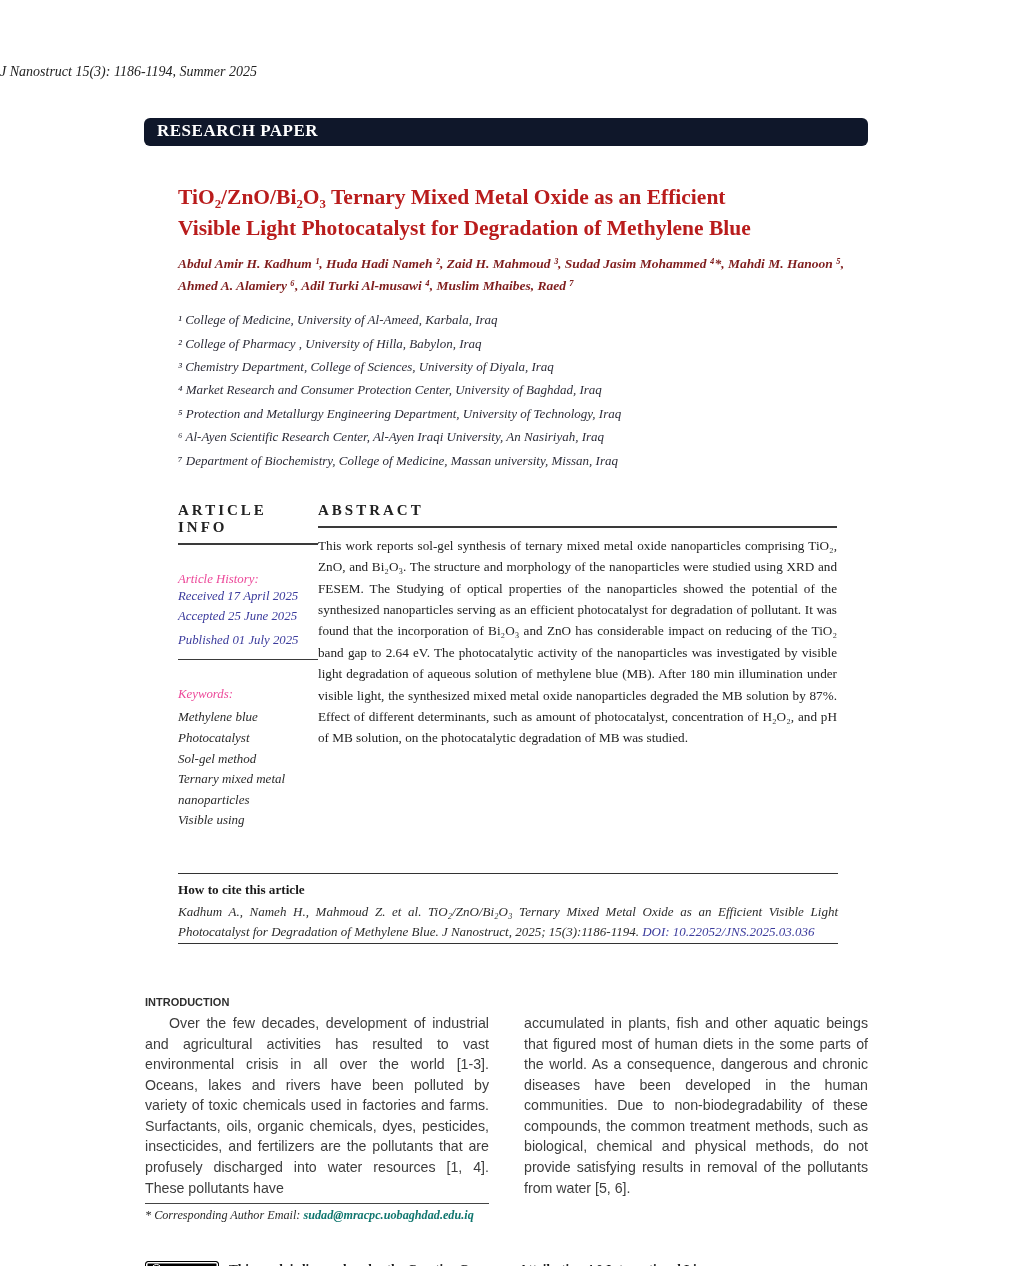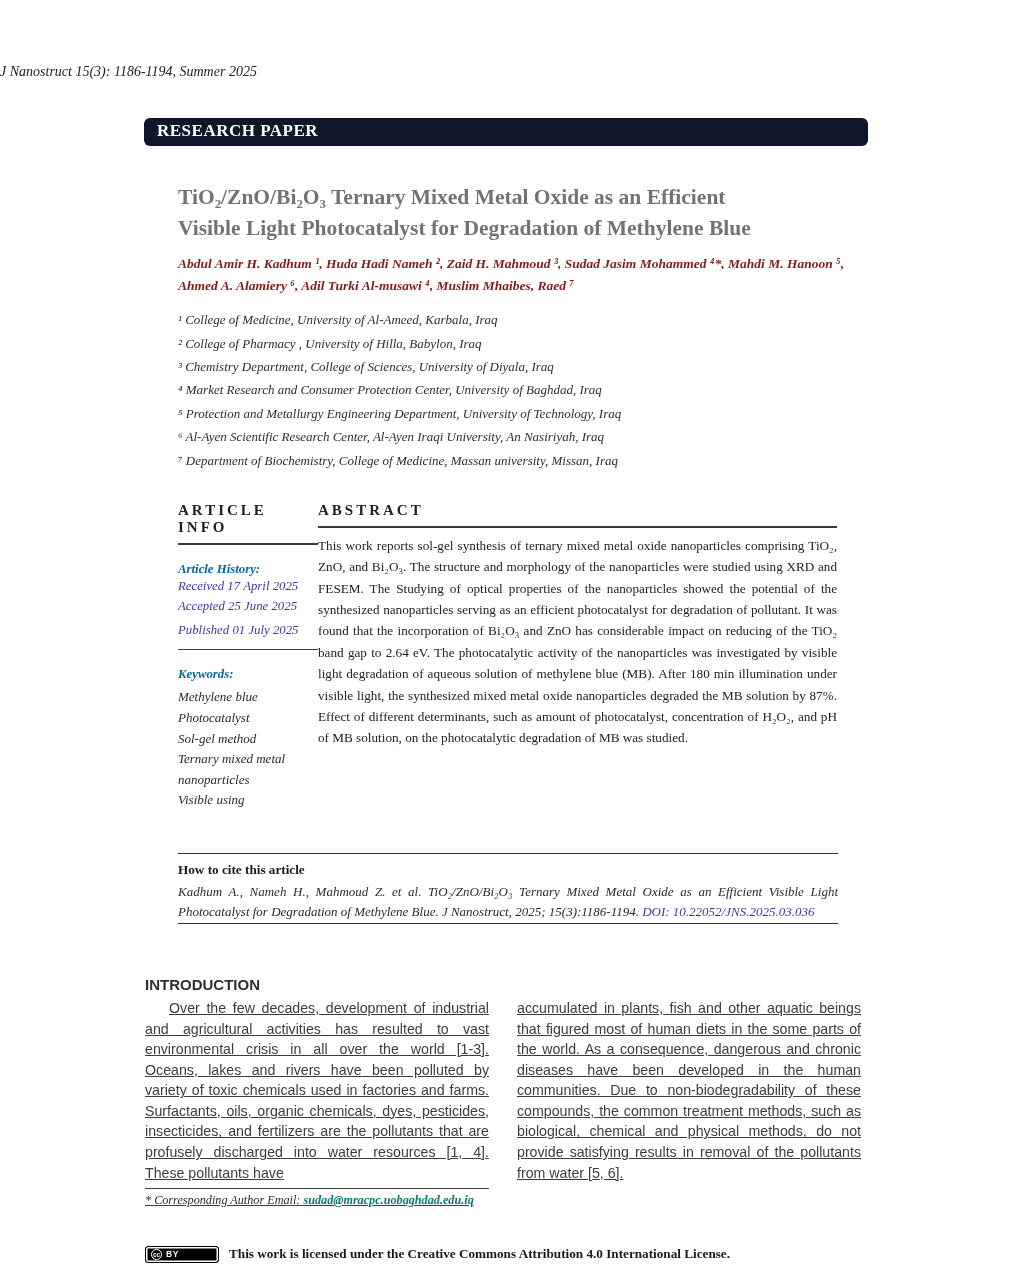--- a/index.html
+++ b/index.html
@@ -29,21 +29,21 @@
     font-weight: bold;
     font-size: 17px;
     letter-spacing: 0.5px;
     padding: 3px 13px 5px 13px;
   }
   .title-block {
     margin: 36px 150px 0 178px;
     font-size: 21.5px;
     font-weight: bold;
     line-height: 1.42;
-    color: #737373;
+    color: #b91c1c;
   }
   .authors {
     margin: 10px 140px 0 178px;
     font-size: 13.5px;
     font-weight: bold;
     font-style: italic;
     line-height: 1.6;
     color: #7f1d1d;
   }
   .affiliations {
@@ -61,25 +61,25 @@
   .info-col { width: 140px; flex: none; }
   .col-heading {
     font-size: 15px;
     font-weight: bold;
     letter-spacing: 3px;
     color: #222;
     border-bottom: 2px solid #3a3a3a;
     padding-bottom: 7px;
   }
   .history-label, .keywords-label {
-    margin-top: 17px;
+    margin-top: 27px;
     font-size: 12.8px;
-    font-weight: bold;
-    font-style: italic;
-    color: #0369a1;
+    font-weight: normal;
+    font-style: italic;
+    color: #ec4899;
   }
   .history-dates {
     font-size: 12.8px;
     font-style: italic;
     color: #3a3a9c;
     line-height: 1.55;
   }
   .history-dates .pub { margin-top: 4px; }
   .history-divider {
     border-bottom: 1.5px solid #3a3a3a;
@@ -116,26 +116,26 @@
     color: #2b2b2b;
   }
   .link-blue { color: #3a3a9c; }
   a.link-blue { text-decoration: none; }
   .intro-section {
     margin: 52px 144px 0 145px;
     font-family: "Liberation Sans", sans-serif;
     color: #3d3d3d;
   }
   .intro-heading {
-    font-size: 15px;
+    font-size: 11px;
     font-weight: bold;
     color: #2e2e2e;
     margin-bottom: 5px;
   }
-  .intro-cols { display: flex; gap: 28px; text-decoration: underline; }
+  .intro-cols { display: flex; gap: 35px; }
   .intro-col {
     width: 344px;
     font-size: 14.2px;
     line-height: 1.45;
     text-align: justify;
   }
   .intro-col p { margin: 0; }
   .indent-first { text-indent: 24px; }
   .footnote {
     border-top: 1.2px solid #444;

